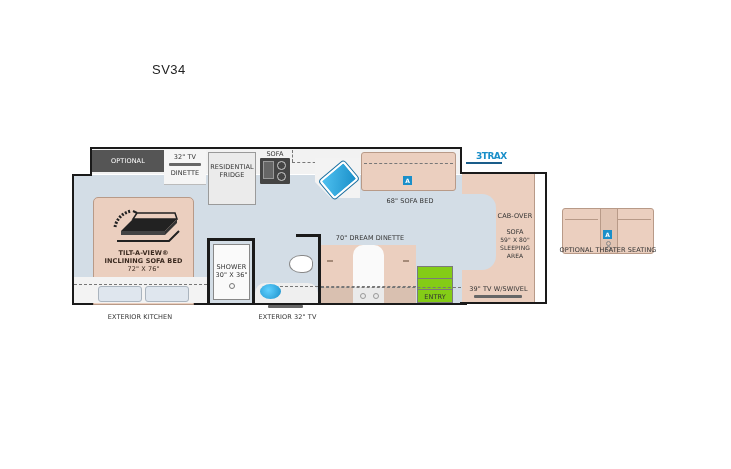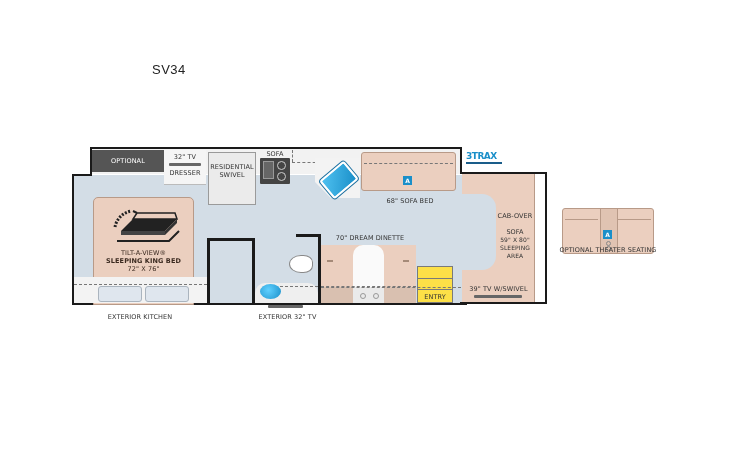--- a/index.html
+++ b/index.html
@@ -39,26 +39,26 @@
   <div class="abs wall" style="left:545px;top:172px;width:2px;height:131px;"></div>
   <div class="abs wall" style="left:460px;top:302px;width:87px;height:2px;"></div>
 
   <div class="abs" style="left:92px;top:150px;width:72px;height:22px;background:#555;">
     <div class="lbl w" style="margin-top:7px;">OPTIONAL</div>
   </div>
 
   <div class="abs" style="left:164px;top:150px;width:42px;height:34px;background:#f5f5f5;border-bottom:1px solid #bbb;">
     <div class="lbl" style="margin-top:3px;">32" TV</div>
     <div class="tv" style="margin:2px 5px 0 5px;"></div>
-    <div class="lbl" style="margin-top:3px;">DRESSER</div>
+    <div class="lbl" style="margin-top:3px;">DINETTE</div>
   </div>
 
   <div class="abs grey-box" style="left:208px;top:152px;width:48px;height:53px;">
     <div class="lbl" style="margin-top:10px;">RESIDENTIAL</div>
-    <div class="lbl">SWIVEL</div>
+    <div class="lbl">FRIDGE</div>
   </div>
 
   <div class="abs lbl" style="left:260px;top:150px;width:30px;">SOFA</div>
   <div class="abs" style="left:260px;top:158px;width:30px;height:26px;background:#444;border-radius:1px;">
     <div class="abs" style="left:3px;top:3px;width:11px;height:18px;background:#666;border:1px solid #999;box-sizing:border-box;"></div>
     <div class="abs" style="left:17px;top:3px;width:9px;height:9px;border:1px solid #ccc;border-radius:50%;box-sizing:border-box;"></div>
     <div class="abs" style="left:17px;top:14px;width:9px;height:9px;border:1px solid #ccc;border-radius:50%;box-sizing:border-box;"></div>
   </div>
 
   <div class="abs dash-h" style="left:292px;top:162px;width:60px;"></div>
@@ -67,71 +67,76 @@
   <div class="abs" style="left:315px;top:158px;width:45px;height:40px;background:#f3f3f3;clip-path:polygon(0 0,100% 0,100% 100%,35% 100%,0 60%);"></div>
   <div class="abs" style="left:323px;top:162px;width:28px;height:20px;background:linear-gradient(135deg,#4fc1f0,#1a8fc9);border:2px solid #fff;outline:1px solid #1a6fa0;border-radius:3px;transform:rotate(-40deg);transform-origin:center;top:168px;"></div>
 
   <div class="abs peach" style="left:361px;top:152px;width:95px;height:39px;border-radius:3px;">
     <div class="abs dash-h" style="left:2px;top:10px;width:89px;"></div>
     <div class="abs a-badge" style="left:41px;top:23px;">A</div>
   </div>
   <div class="abs lbl" style="left:370px;top:197px;width:80px;">68" SOFA BED</div>
 
   <div class="abs" style="left:466px;top:150px;width:38px;height:15px;background:#fff;">
-    <div style="font-family:'DejaVu Sans',sans-serif;font-weight:bold;font-size:9px;color:#1a8fc9;letter-spacing:-0.5px;line-height:12px;">3TRAX</div>
+    <div style="font-family:'DejaVu Sans',sans-serif;font-weight:bold;font-size:9px;color:#1a8fc9;letter-spacing:-0.5px;line-height:12px;margin-left:10px;">3TRAX</div>
     <div style="height:2px;background:#1a5d8a;margin-top:0;width:36px;"></div>
   </div>
 
   <div class="abs peach" style="left:93px;top:197px;width:101px;height:108px;border-radius:5px 5px 0 0;">
     <svg class="abs" style="left:13px;top:7px;" width="74" height="42" viewBox="0 0 74 42">
       <path d="M8 22 A20 20 0 0 1 24 6" fill="none" stroke="#222" stroke-width="3" stroke-dasharray="2 1.5"></path>
       <path d="M26 6 L30 8" stroke="#222" stroke-width="2"></path>
       <polygon points="14,26 58,26 70,14 26,14" fill="#222"></polygon>
       <polygon points="26,14 70,14 68,8 30,8" fill="none" stroke="#222" stroke-width="1.5"></polygon>
       <polygon points="14,26 58,26 58,30 14,30" fill="#444"></polygon>
       <polygon points="58,26 70,14 70,18 58,30" fill="#333"></polygon>
       <path d="M10 36 L62 36 L72 26" fill="none" stroke="#222" stroke-width="2"></path>
     </svg>
-    <div class="abs lbl" style="left:0;top:51px;width:99px;font-weight:normal;color:#3b2a20;">TILT-A-VIEW®</div>
-    <div class="abs lbl" style="left:0;top:59px;width:99px;font-weight:bold;color:#3b2a20;">SLEEPING KING BED</div>
+    <div class="abs lbl" style="left:0;top:51px;width:99px;font-weight:bold;color:#3b2a20;">TILT-A-VIEW®</div>
+    <div class="abs lbl" style="left:0;top:59px;width:99px;font-weight:bold;color:#3b2a20;">INCLINING SOFA BED</div>
     <div class="abs lbl" style="left:0;top:67px;width:99px;color:#3b2a20;">72" X 76"</div>
   </div>
 
   <div class="abs" style="left:74px;top:277px;width:133px;height:26px;background:#f3f3f3;"></div>
   <div class="abs dash-h" style="left:74px;top:284px;width:133px;"></div>
   <div class="abs pillow" style="left:98px;top:286px;width:44px;height:16px;"></div>
   <div class="abs pillow" style="left:145px;top:286px;width:44px;height:16px;"></div>
 
   <div class="abs wall" style="left:207px;top:238px;width:3px;height:66px;"></div>
   <div class="abs wall" style="left:207px;top:238px;width:46px;height:3px;"></div>
   <div class="abs wall" style="left:252px;top:238px;width:3px;height:66px;"></div>
   <div class="abs wall" style="left:318px;top:234px;width:3px;height:70px;"></div>
   <div class="abs wall" style="left:296px;top:234px;width:24px;height:3px;"></div>
 
+  <div class="abs" style="left:213px;top:244px;width:37px;height:56px;background:#fafafa;border:1px solid #888;box-sizing:border-box;">
+    <div class="lbl" style="margin-top:18px;">SHOWER</div>
+    <div class="lbl">30" X 36"</div>
+    <div style="width:4px;height:4px;border:1px solid #777;border-radius:50%;margin:4px auto 0;"></div>
+  </div>
 
   <div class="abs" style="left:289px;top:255px;width:24px;height:18px;background:#fff;border:1px solid #888;border-radius:50% 40% 40% 50%;box-sizing:border-box;"></div>
   <div class="abs" style="left:255px;top:283px;width:63px;height:20px;background:#efefef;border-radius:10px 10px 0 0;"></div>
   <div class="abs" style="left:260px;top:284px;width:21px;height:15px;border-radius:50%;background:radial-gradient(circle at 40% 40%,#5fd0ff,#1a8fc9);"></div>
   <div class="abs dash-h" style="left:280px;top:286px;width:38px;"></div>
 
   <div class="abs" style="left:268px;top:305px;width:35px;height:3px;background:#666;border-radius:1px;"></div>
 
   <div class="abs lbl" style="left:320px;top:234px;width:100px;">70" DREAM DINETTE</div>
   <div class="abs" style="left:321px;top:245px;width:95px;height:58px;background:#ebcfbf;">
     <div class="abs" style="left:32px;top:0;width:31px;height:42px;background:#fafafa;border-radius:10px 10px 0 0;"></div>
     <div class="abs" style="left:0;top:42px;width:95px;height:16px;background:#d9c0b0;"></div>
     <div class="abs" style="left:32px;top:42px;width:31px;height:16px;background:#eaeaea;"></div>
     <div class="abs dash-h" style="left:0;top:41px;width:95px;"></div>
     <div class="abs" style="left:6px;top:15px;width:6px;height:2px;background:#a58a78;"></div>
     <div class="abs" style="left:82px;top:15px;width:6px;height:2px;background:#a58a78;"></div>
     <div class="abs" style="left:39px;top:48px;width:4px;height:4px;border:1px solid #999;border-radius:50%;"></div>
     <div class="abs" style="left:52px;top:48px;width:4px;height:4px;border:1px solid #999;border-radius:50%;"></div>
   </div>
 
-  <div class="abs" style="left:417px;top:266px;width:36px;height:37px;background:#fde047;border:1px solid #7a7a7a;box-sizing:border-box;">
+  <div class="abs" style="left:417px;top:266px;width:36px;height:37px;background:#84cc16;border:1px solid #7a7a7a;box-sizing:border-box;">
     <div style="height:11px;border-bottom:1px solid #7a7a7a;"></div>
     <div style="height:10px;border-bottom:1px solid #7a7a7a;"></div>
     <div class="lbl" style="margin-top:3px;">ENTRY</div>
   </div>
   <div class="abs dash-h" style="left:321px;top:287px;width:140px;"></div>
 
   <div class="abs" style="left:462px;top:174px;width:73px;height:128px;background:#ebcfbf;border-right:1px solid #b89a88;box-sizing:border-box;">
     <div class="abs floor" style="left:0;top:20px;width:34px;height:76px;border-radius:0 14px 14px 0;"></div>
     <div class="abs lbl" style="left:32px;top:38px;width:42px;">CAB-OVER</div>
     <div class="abs lbl" style="left:32px;top:54px;width:42px;">SOFA</div>

